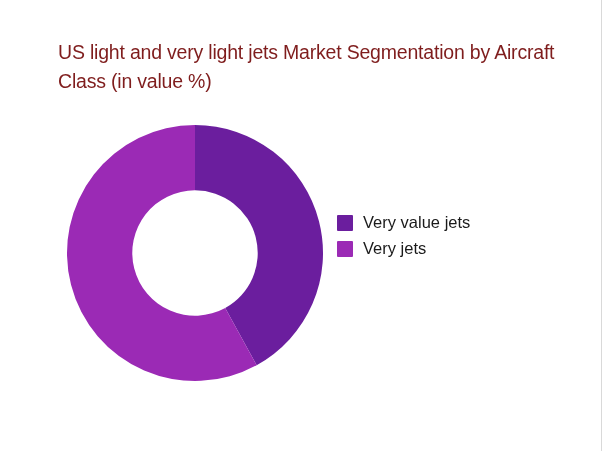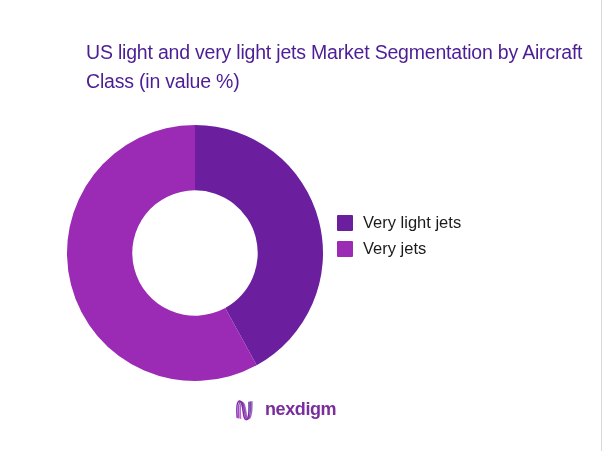--- a/index.html
+++ b/index.html
@@ -23,23 +23,22 @@
 
   
   #chart-title {
     position: absolute;
     left: 58px;
     top: 38px;
     width: 510px;
     font-size: 19.5px;
     line-height: 29px;
     font-weight: 400;
-    color: #4c1d95;
+    color: #7f1d1d;
     letter-spacing: -0.2px;
-    margin-left: 28px;
   }
 
   
   #donut-wrap {
     position: absolute;
     left: 67px;
     top: 125px;
     width: 256px;
     height: 256px;
   }
@@ -112,41 +111,24 @@
           <path d="M 128 0 A 128 128 0 0 1 189.6644702850196 240.16725504561452 L 158.2155904396596 182.96195497235112 A 62.72 62.72 0 0 0 128 65.28 Z" fill="#6B1E9E"></path>
           <path d="M 189.6644702850196 240.16725504561452 A 128 128 0 1 1 127.99999999999997 0 L 127.99999999999999 65.28 A 62.72 62.72 0 1 0 158.2155904396596 182.96195497235112 Z" fill="#9B2AB5"></path>
         </g>
     </svg>
   </div>
 
   <div id="legend">
 
     <div class="legend-item">
       <span class="legend-swatch" style="background: rgb(107, 30, 158);"></span>
-      <span class="legend-label">Very light jets</span>
+      <span class="legend-label">Very value jets</span>
     </div>
 
     <div class="legend-item">
       <span class="legend-swatch" style="background: rgb(155, 42, 181);"></span>
       <span class="legend-label">Very jets</span>
     </div>
 
   </div>
 
-  <div id="logo">
-    <svg id="logo-mark" viewBox="0 0 26 26">
-      <defs>
-        <linearGradient id="markGrad" x1="0" y1="1" x2="1" y2="0">
-          <stop offset="0%" stop-color="#9B2AB5"></stop>
-          <stop offset="100%" stop-color="#5E2C9B"></stop>
-        </linearGradient>
-      </defs>
-      <path d="M5.2 21.5 C4.4 12.5 5.0 5.5 7.4 5.0 C9.9 4.5 10.6 11.0 11.2 16.0
-               C11.8 21.0 12.6 24.0 14.6 23.6 C16.8 23.2 17.2 16.0 17.0 6.2" fill="none" stroke="url(#markGrad)" stroke-width="1.5" stroke-linecap="round"></path>
-      <path d="M6.9 21.9 C6.1 13.0 6.6 6.2 8.8 5.7 C11.0 5.2 11.9 11.4 12.6 16.2
-               C13.3 21.0 14.1 23.4 15.8 23.0 C17.8 22.6 18.6 15.6 18.5 6.0" fill="none" stroke="url(#markGrad)" stroke-width="1.5" stroke-linecap="round" opacity="0.85"></path>
-      <path d="M8.6 22.2 C7.9 13.6 8.3 7.0 10.2 6.5 C12.1 6.1 13.2 11.7 13.9 16.4
-               C14.6 21.0 15.5 22.9 17.0 22.5 C18.9 22.0 20.0 15.2 19.9 5.8" fill="none" stroke="url(#markGrad)" stroke-width="1.5" stroke-linecap="round" opacity="0.7"></path>
-    </svg>
-    <span id="logo-word">nexdigm</span>
-  </div>
 
 </div>
 
 </body></html>

